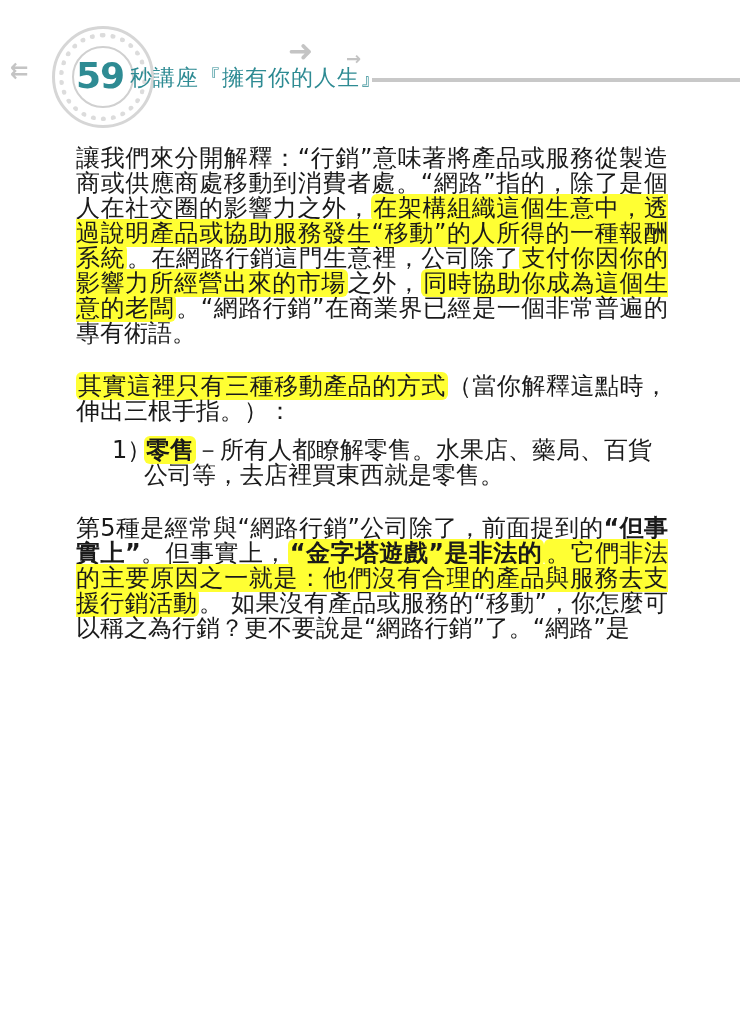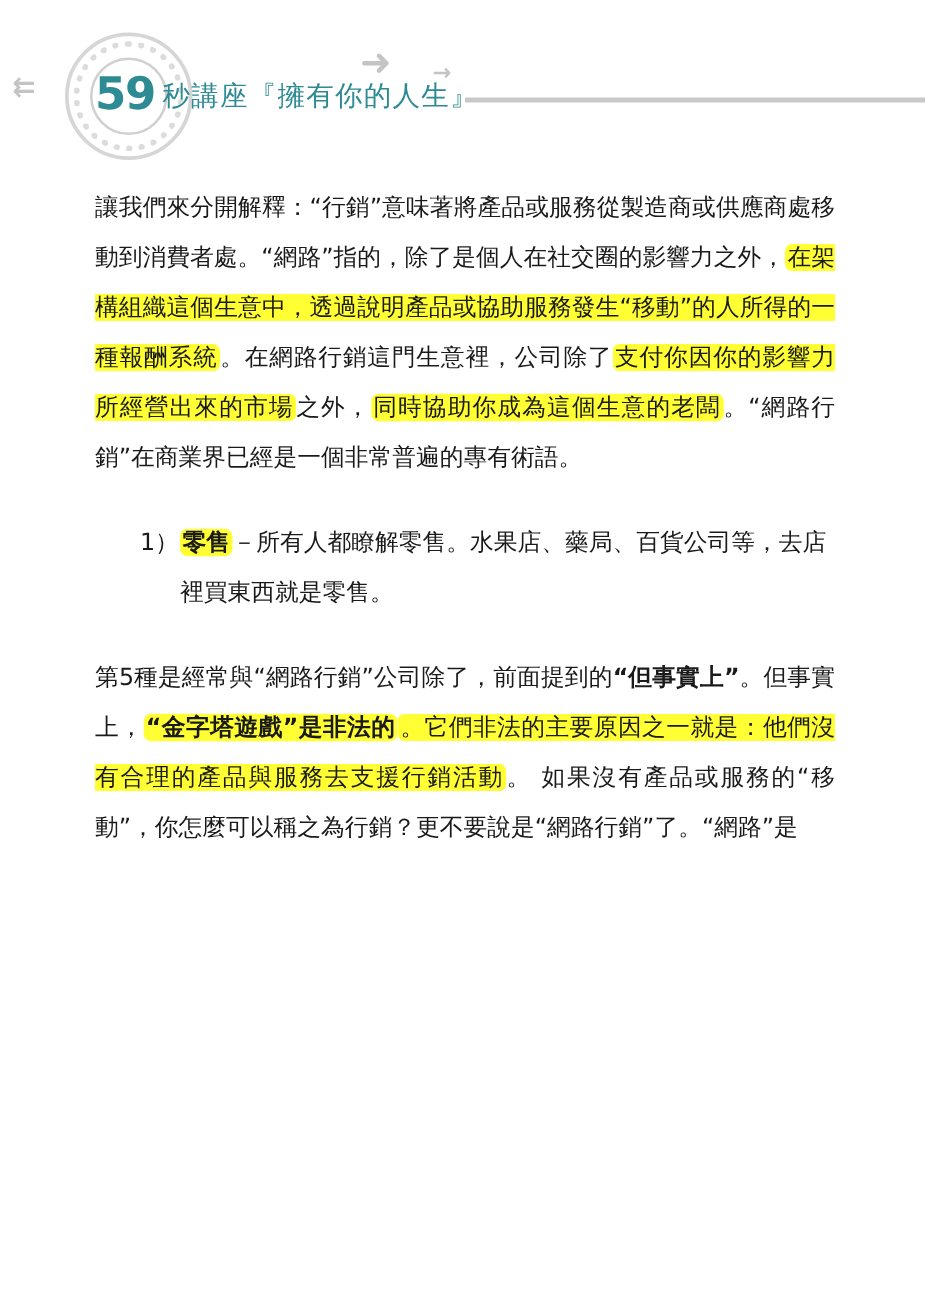--- a/index.html
+++ b/index.html
@@ -16,21 +16,21 @@
   .logo-num { position: absolute; left: 76px; top: 56px; font-family: "DejaVu Sans", sans-serif;
               font-weight: bold; font-size: 36px; color: #2e8b93; letter-spacing: -1px; line-height: 40px; }
   .logo-title { position: absolute; left: 130px; top: 64px; font-size: 22px; color: #2e8b93; line-height: 28px;
                 letter-spacing: 1px; }
   .arrow { position: absolute; color: #c4c4c4; font-weight: bold; line-height: 1; }
   .arrow-left { left: 10px; top: 60px; font-size: 22px; }
   .arrow-right-big { left: 288px; top: 36px; font-size: 30px; }
   .arrow-right-small { left: 346px; top: 50px; font-size: 18px; }
   .header-rule { position: absolute; left: 372px; top: 78px; width: 368px; height: 4px; background: #c8c8c8; }
 
-  .content { position: absolute; left: 76px; top: 146px; width: 592px; font-size: 19px; line-height: 40px; }
+  .content { position: absolute; left: 76px; top: 146px; width: 592px; font-size: 24px; line-height: 25px; }
   .para { margin: 0 0 28px 0; text-align: justify; }
   .hl { background: #ffff33; border-radius: 6px; padding: 0 2px; }
   .b { font-weight: bold; }
   .list { margin: 0 0 28px 0; }
   .list-item { padding-left: 68px; text-indent: -32px; margin: 0; }
   .list-item .num { display: inline-block; width: 32px; text-indent: 0; }
 
   .page-number { position: absolute; left: 50px; top: 1040px; font-size: 13px; color: #701a75; }
 </style>
 </head>
@@ -46,20 +46,23 @@
   <div class="header-rule"></div>
 </div>
 
 <div class="content">
 
   <p class="para">
     <span>讓我們來分開解釋：“行銷”意味著將產品或服務從製造商或供應商處移動到消費者處。“網路”指的，除了是個人在社交圈的影響力之外，</span><span class="hl">在架構組織這個生意中，透過說明產品或協助服務發生“移動”的人所得的一種報酬系統</span><span>。在網路行銷這門生意裡，公司除了</span><span class="hl">支付你因你的影響力所經營出來的市場</span><span>之外，</span><span class="hl">同時協助你成為這個生意的老闆</span><span>。“網路行銷”在商業界已經是一個非常普遍的專有術語。</span>
   </p>
 
 
+  <p class="para" style="margin-bottom:14px">
+    <span class="hl">其實這裡只有三種移動產品的方式</span><span>（當你解釋這點時，伸出三根手指。）：</span>
+  </p>
 
   <div class="list">
     <p class="list-item">
       <span class="num">1）</span><span class="hl b">零售</span><span>－所有人都瞭解零售。水果店、藥局、百貨公司等，去店裡買東西就是零售。</span>
     </p>
   </div>
 
 
   <p class="para">
     <span>第5種是經常與“網路行銷”公司除了，前面提到的</span><span class="b">“但事實上”</span><span>。但事實上，</span><span class="hl b">“金字塔遊戲”是非法的</span><span class="hl">。它們非法的主要原因之一就是：他們沒有合理的產品與服務去支援行銷活動</span><span>。 如果沒有產品或服務的“移動”，你怎麼可以稱之為行銷？更不要說是“網路行銷”了。“網路”是</span>

